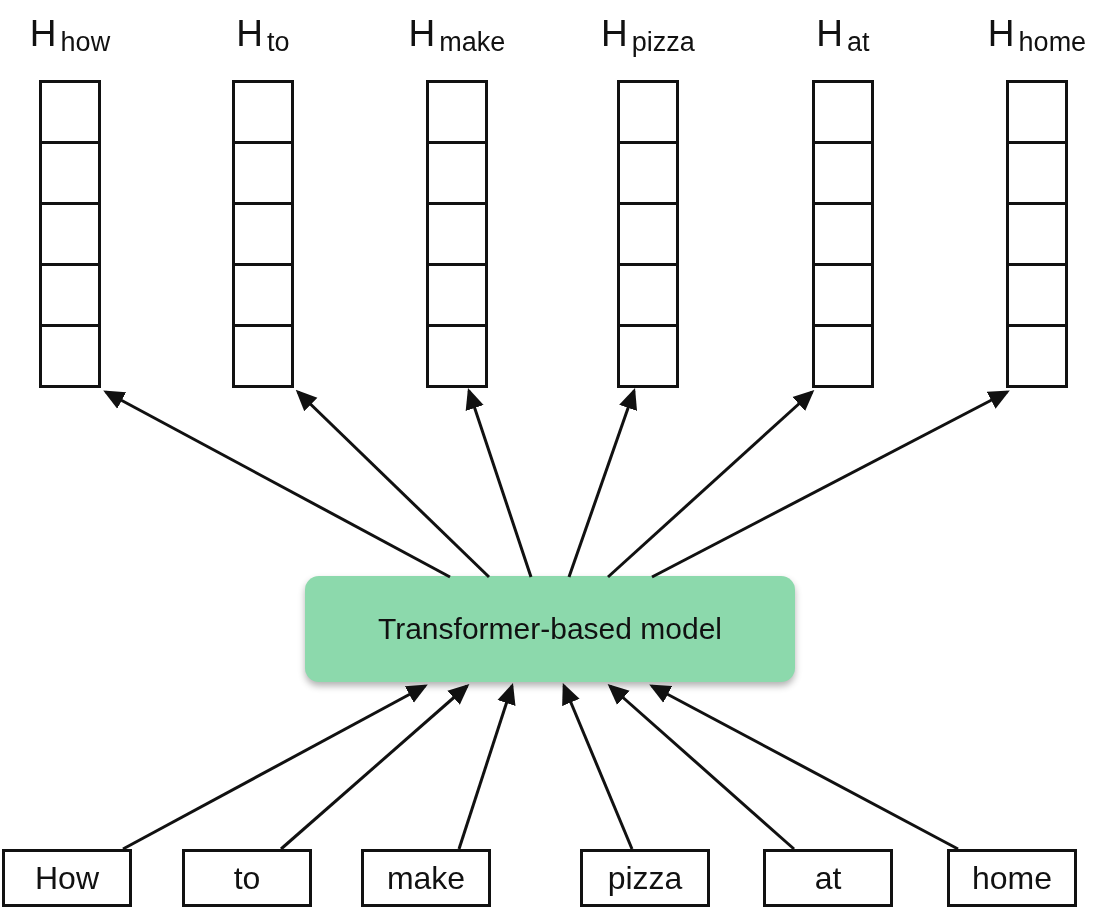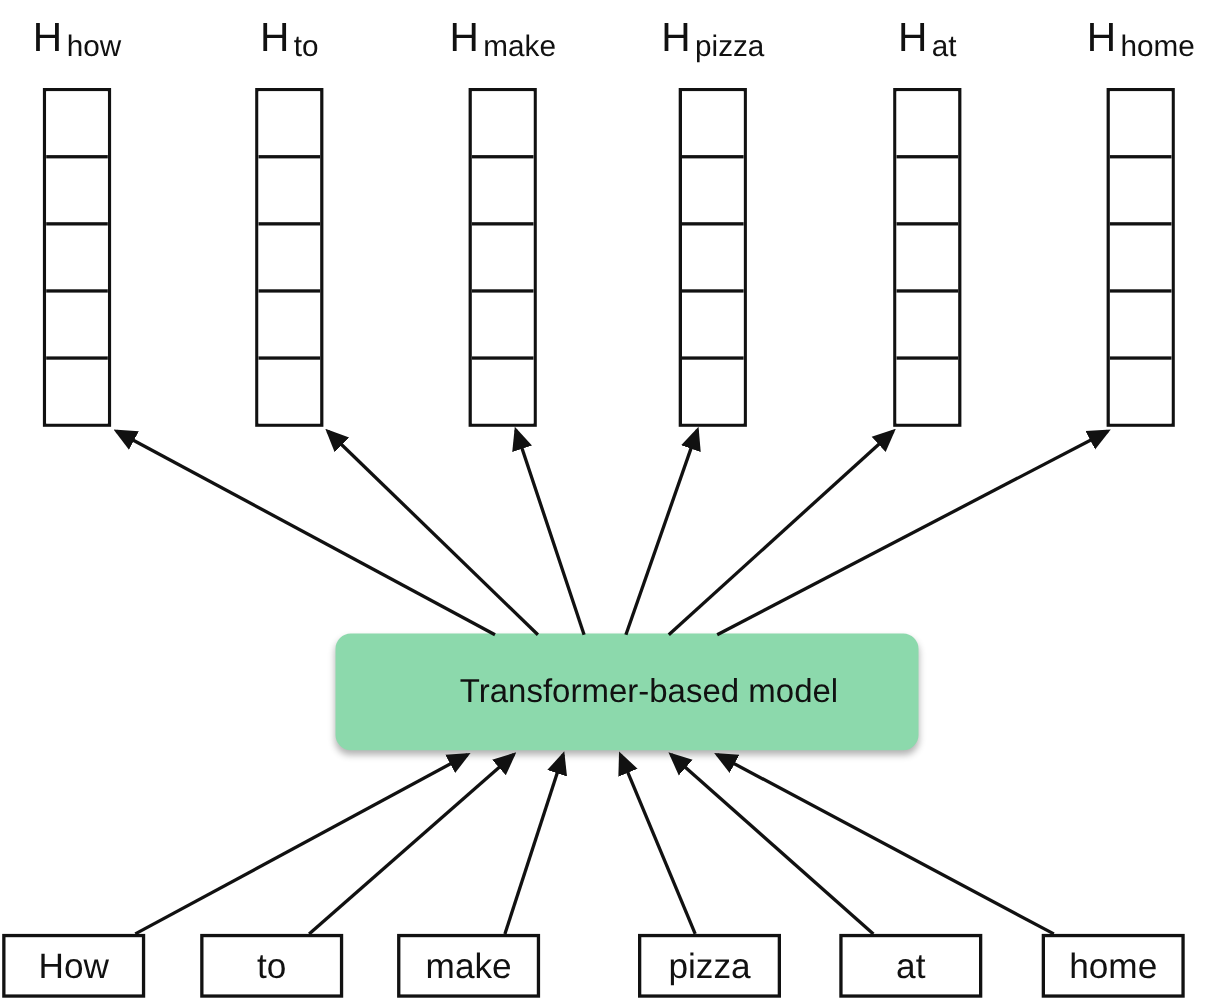--- a/index.html
+++ b/index.html
@@ -62,21 +62,20 @@
     top: 576px;
     width: 490px;
     height: 106px;
     border-radius: 14px;
     display: flex;
     align-items: center;
     justify-content: center;
     font-size: 30px;
     color: #111;
     box-shadow: 0 4px 7px rgba(0,0,0,0.30);
-    padding-left: 40px;
   }
 
   
   .token {
     position: absolute;
     top: 849px;
     width: 130px;
     height: 58px;
     box-sizing: border-box;
     border: 3px solid #111;

